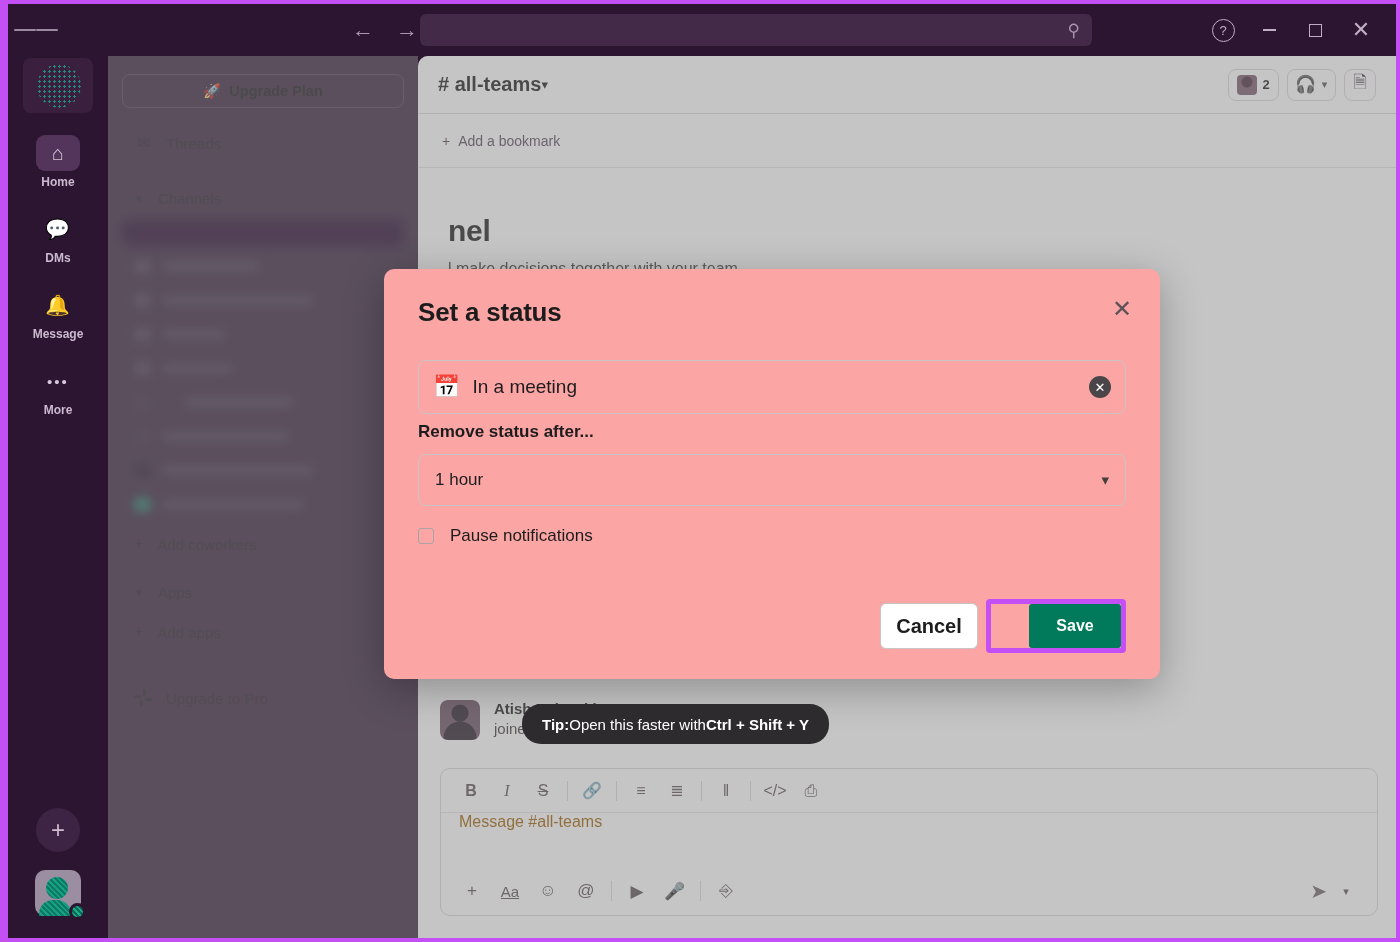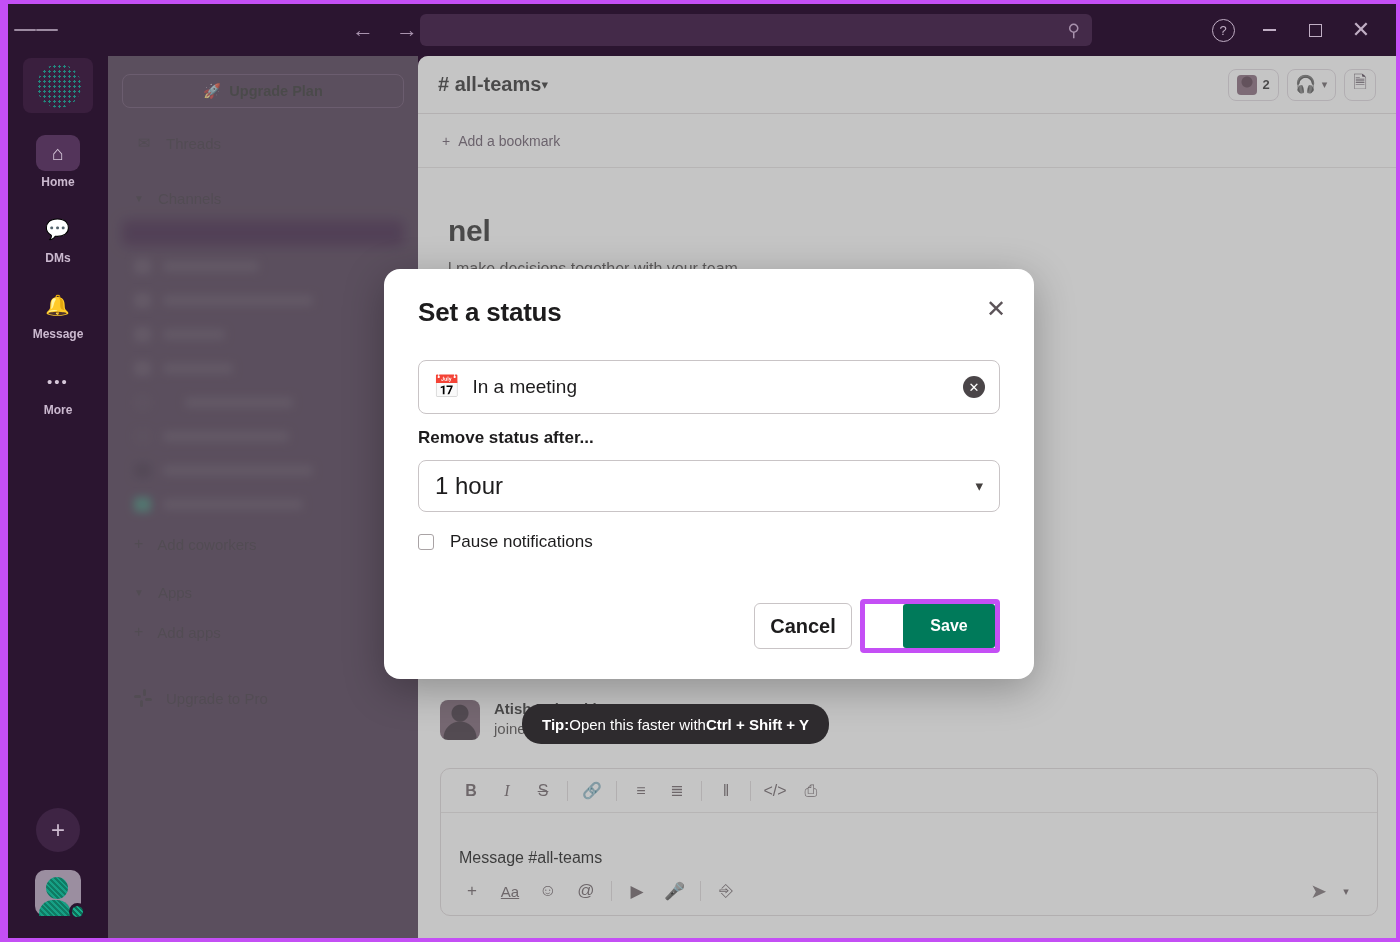--- a/index.html
+++ b/index.html
@@ -152,43 +152,43 @@
   .msg-body { font-size:15px; color:#3f3b3c; margin-top:2px;}
 
   
   #composer { position:absolute; left:22px; right:18px; bottom:22px; height:148px;
     border:1px solid #ddd6d8; border-radius:10px; background:#fff; display:flex;flex-direction:column;}
   .cmp-tools { height:44px; display:flex; align-items:center; gap:0px; padding:0 12px;
     border-bottom:1px solid #e6e1e2; color:#5e5258; }
   .cmp-tools .tbtn { width:36px;height:30px;display:flex;align-items:center;justify-content:center;
     font-size:16px; cursor:pointer; }
   .cmp-div { width:1px;height:20px;background:#ddd6d8;margin:0 6px;}
-  .cmp-input { flex:1; display:flex; align-items:flex-end; padding:0 18px; font-size:16px; color:#000000;}
+  .cmp-input { flex:1; display:flex; align-items:flex-start; padding:0 18px; font-size:16px; color:#a16207;}
   .cmp-bottom { height:48px; display:flex; align-items:center; padding:0 12px; color:#5e5258;}
   .cmp-bottom .bbtn { width:38px;height:32px;display:flex;align-items:center;justify-content:center;
     font-size:17px; cursor:pointer;}
   .cmp-bottom .send { margin-left:auto; font-size:20px; color:#6f6569; cursor:pointer;}
 
   
-  #modal { position:absolute; left:376px; top:265px; width:650px; height:410px;
-    background:#ffffff; border-radius:16px; z-index:60;
+  #modal { position:absolute; left:376px; top:265px; width:776px; height:410px;
+    background:#fca5a5; border-radius:10px; z-index:60;
     box-shadow:0 10px 40px rgba(0,0,0,.28); padding: 28px 34px 0 34px; }
   #modal h2 { font-size:26px; font-weight:800; color:#1d1c1d; letter-spacing:-0.2px;}
   #modal-close { position:absolute; right:28px; top:28px; font-size:24px; color:#5c5459;
     cursor:pointer; line-height:1; font-weight:400;}
   .status-field { margin-top:32px; height:54px; border:1px solid #c9c4c6; border-radius:8px;
     display:flex; align-items:center; padding:0 14px; cursor:text;}
   .status-field .emo { font-size:22px; margin-right:12px;}
   .status-field .val { flex:1; font-size:19px; color:#1d1c1d;}
   .clear-btn { width:22px;height:22px;border-radius:50%;background:#4a4548;color:#fff;
     display:flex;align-items:center;justify-content:center;font-size:13px;cursor:pointer;}
-  .rm-label { margin-top:14px; font-size:17px; color:#1d1c1d; font-weight:700;}
+  .rm-label { margin-top:8px; font-size:17px; color:#1d1c1d; font-weight:700;}
   .select-box { margin-top:12px; height:52px; border:1px solid #c9c4c6; border-radius:8px;
     display:flex; align-items:center; padding:0 16px; cursor:pointer;}
-  .select-box .sv { flex:1; font-size:24px; color:#1d1c1d;}
+  .select-box .sv { flex:1; font-size:17px; color:#1d1c1d;}
   .select-box .sc { font-size:15px; color:#44403f;}
   .pause-row { margin-top:20px; display:flex;align-items:center;gap:16px; cursor:pointer;}
   .cbx { width:16px;height:16px;border:1.6px solid #a9a3a5;border-radius:3px;}
   .pause-row span { font-size:17px; color:#1d1c1d;}
   .modal-actions { position:absolute; right:34px; bottom:26px; display:flex; align-items:center; gap:8px;}
   .btn-cancel { width:98px;height:46px; border:1px solid #c9c4c6; border-radius:6px; background:#fff;
     font-size:20px; font-weight:700; color:#1d1c1d; cursor:pointer; font-family:inherit;}
   .save-wrap { border:5px solid #c44ff5; border-radius:4px;padding-left:38px; }
   .btn-save { width:92px;height:44px; border:none; border-radius:3px; background:#007a5a;
     color:#fff; font-size:16px; font-weight:700; cursor:pointer; font-family:inherit; display:block;}

